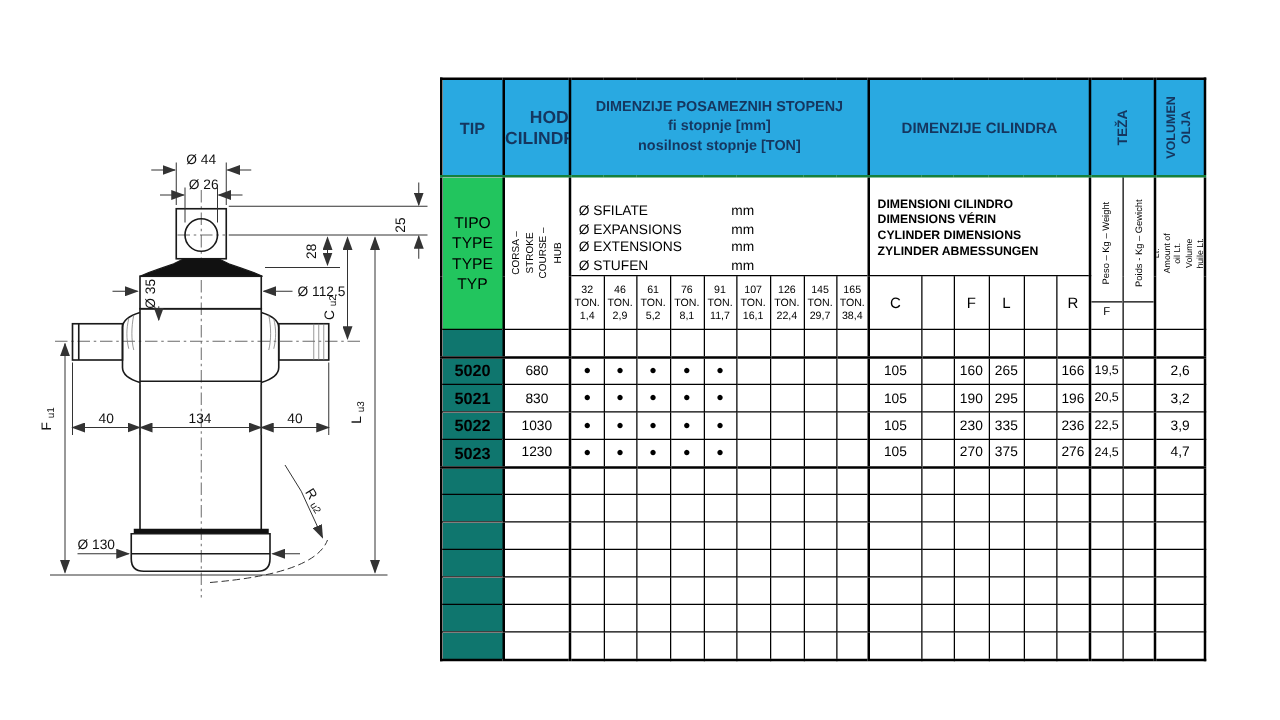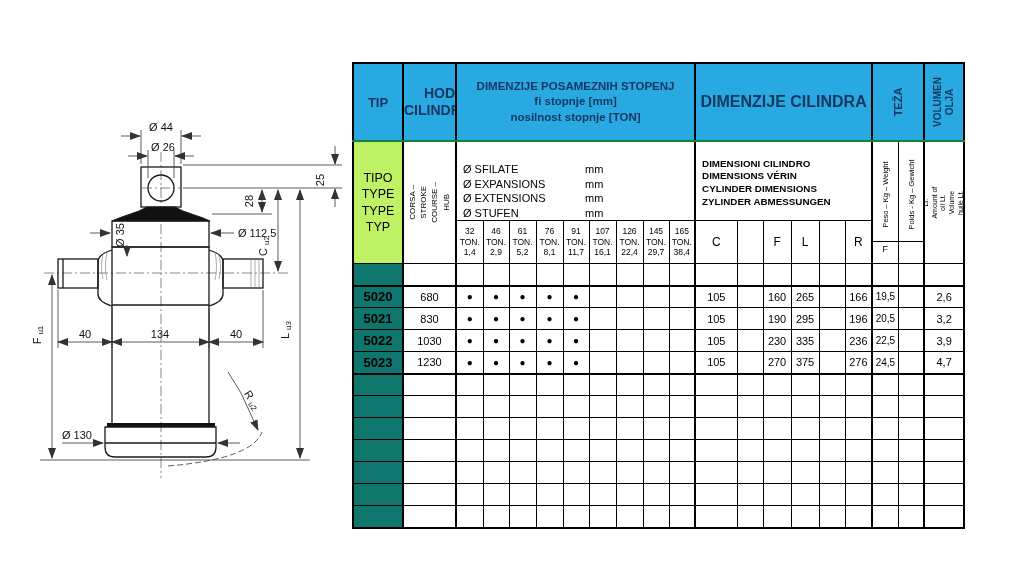--- a/index.html
+++ b/index.html
@@ -24,26 +24,26 @@
   .bl2{border-left:2px solid #000;}
   .bb2{border-bottom:2px solid #15803d;}
   tr.bb2r td{border-bottom:2px solid #000;}
 
   .h-blue{height:78px;}
   .h-w1{height:65px;}
   .h-w2{height:43px;}
   .h-row{height:22px;}
 
   .blue{background:#29A9E1;color:#15365F;font-weight:bold;}
-  .grey{background:#bef264;}
+  .grey{background:#22c55e;}
 
   .t-tip{font-size:13px;}
   .t-hod{font-size:14px;white-space:pre-line;line-height:1.25;text-align:right;}
   .t-stopenj{font-size:11.5px;white-space:pre-line;line-height:1.35;}
-  .t-cilindra{font-size:16px;}
+  .t-cilindra{font-size:12px;}
 
   .vt{transform:rotate(-90deg);white-space:nowrap;display:inline-block;}
   .vtm{transform:rotate(-90deg);white-space:pre-line;display:inline-block;text-align:center;}
   .flexc{display:flex;align-items:center;justify-content:center;height:100%;}
 
   .t-tipo{font-size:12.5px;white-space:pre-line;line-height:1.3;}
   .t-corsa{font-size:8px;line-height:1.4;}
   .t-teza{font-size:11px;}
   .t-volol{font-size:10px;line-height:1.2;}
 

